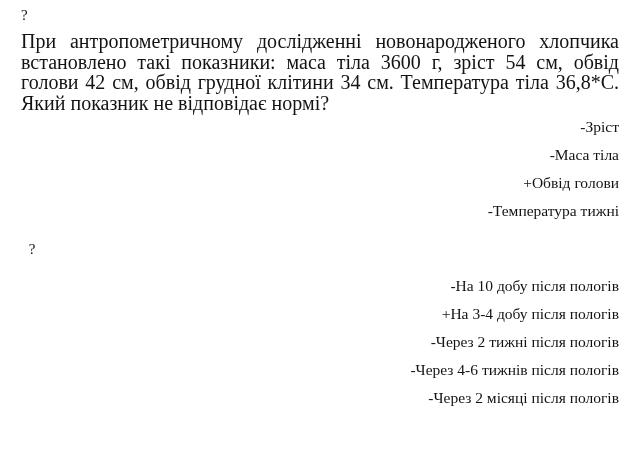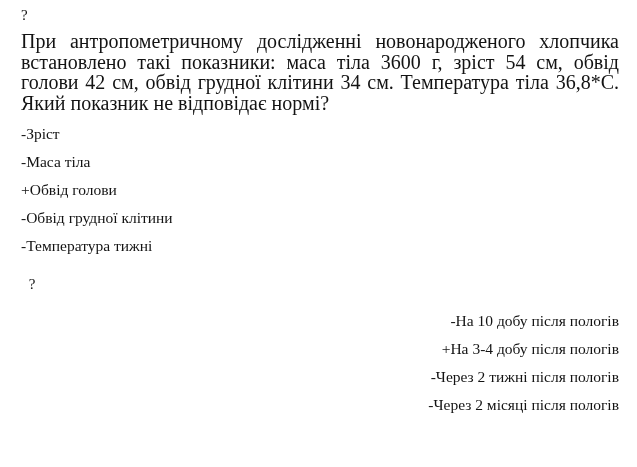--- a/index.html
+++ b/index.html
@@ -46,21 +46,21 @@
     padding: 0;
     list-style: none;
   }
   .answer {
     font-size: 15.5px;
     line-height: 28px;
     margin: 0;
     white-space: nowrap;
   }
   .block-one .answers {
-    margin-top: 7px;
+    text-align: right;
   }
   .block-two .answers {
     margin-top: 7px;
     text-align: right;
   }
   .block-two {
     margin-top: 9px;
   }
 </style>
 </head>
@@ -68,28 +68,28 @@
 
 <div class="page">
 
   <section class="block-one">
     <p class="qmark">?</p>
     <p class="stem">При антропометричному дослідженні новонародженого хлопчика встановлено такі показники: маса тіла 3600 г, зріст 54 см, обвід голови 42 см, обвід грудної клітини 34 см. Температура тіла 36,8*C. Який показник не відповідає нормі?</p>
     <ul class="answers">
       <li class="answer">-Зріст</li>
       <li class="answer">-Маса тіла</li>
       <li class="answer">+Обвід голови</li>
-      <li class="answer">-Обвід грудної клітини</li>
       <li class="answer">-Температура тижні</li>
     </ul>
   </section>
 
   <section class="block-two">
     <p class="qmark indented"> ?</p>
     <ul class="answers">
       <li class="answer">-На 10 добу після пологів</li>
       <li class="answer">+На 3-4 добу після пологів</li>
       <li class="answer">-Через 2 тижні після пологів</li>
+      <li class="answer">-Через 4-6 тижнів після пологів</li>
       <li class="answer">-Через 2 місяці після пологів</li>
     </ul>
   </section>
 
 </div>
 
 </body></html>

